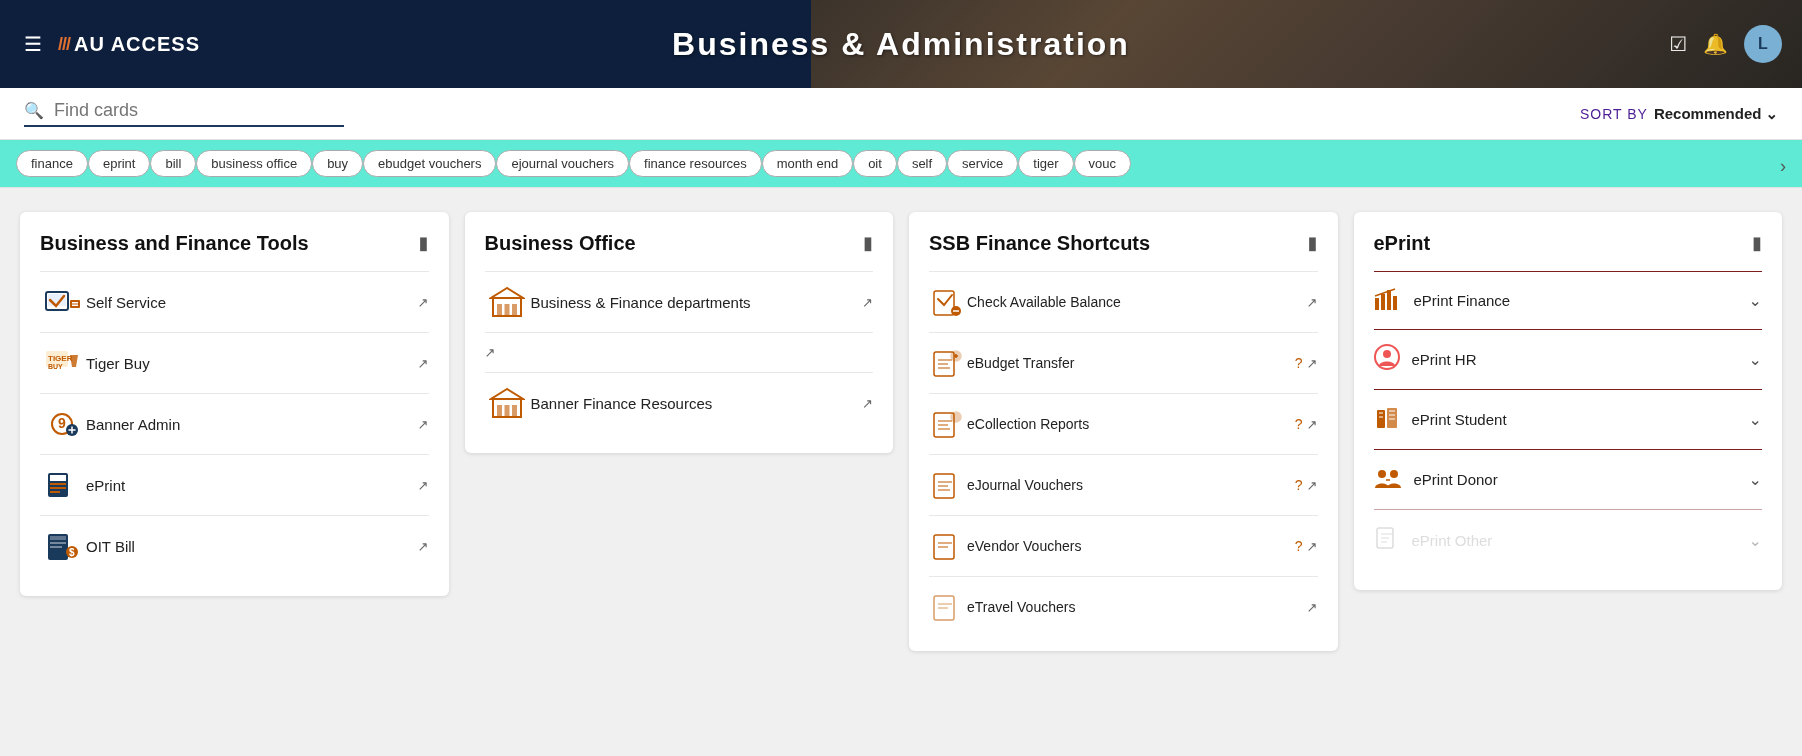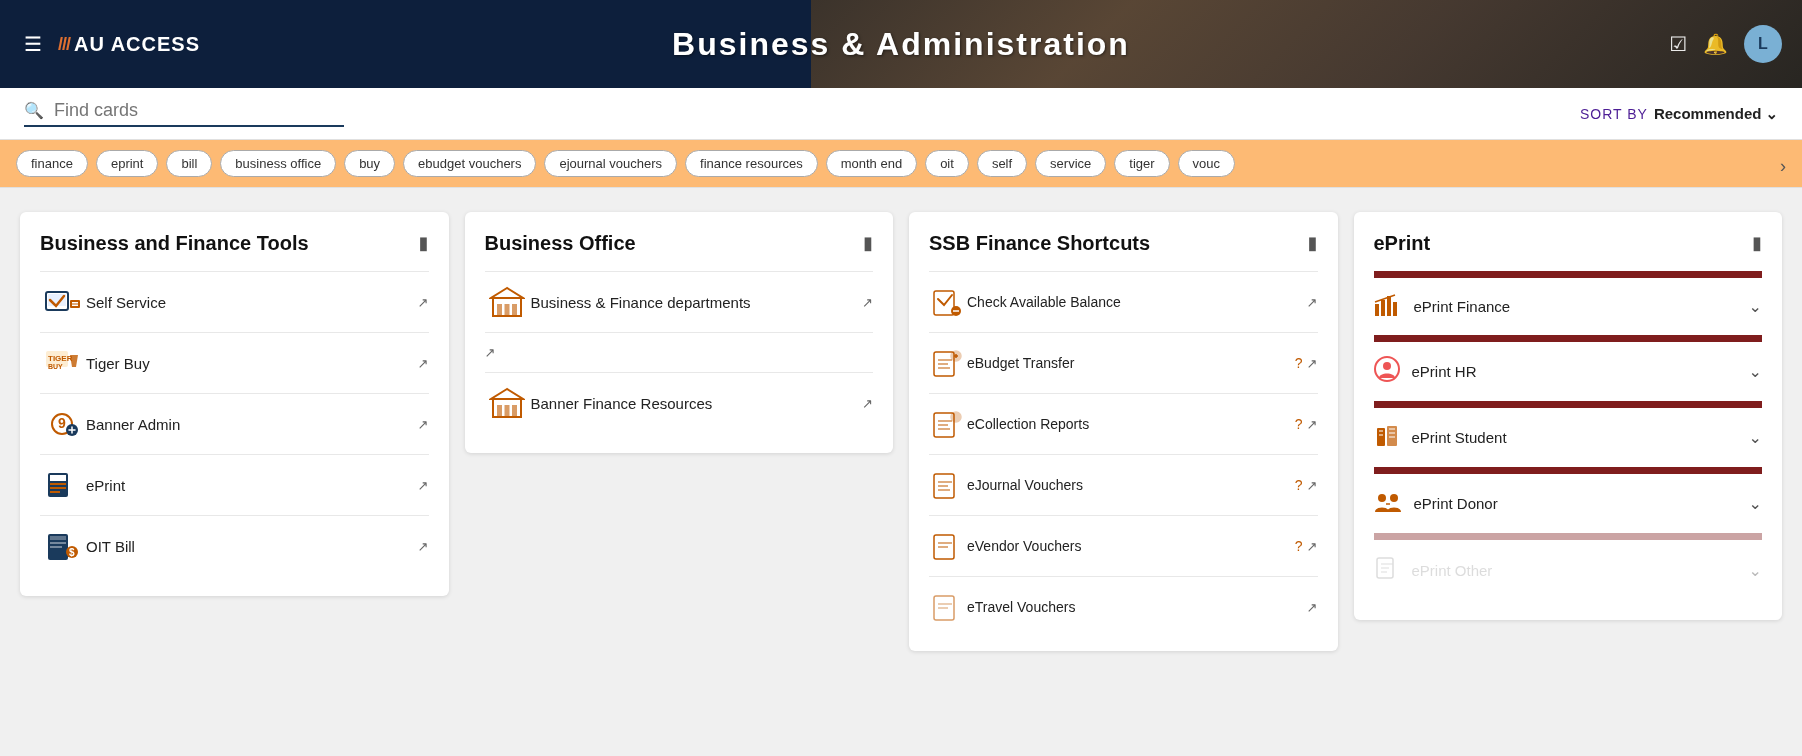--- a/index.html
+++ b/index.html
@@ -120,25 +120,24 @@
       align-items: center;
       gap: 6px;
       font-size: 14px;
       color: #444;
     }
     .sort-label { font-weight: 400; letter-spacing: 1px; color: #4c1d95; }
     .sort-value { font-size: 15px; color: #222; cursor: pointer; display: flex; align-items: center; gap: 4px; font-weight: bold; }
 
     
     .tag-row {
-      background: #fdba74;
+      background: #5eead4;
       padding: 10px 16px;
       display: flex;
       align-items: flex-end;
-      gap: 8px;
       border-bottom: 1px solid #e0e0e0;
       overflow: hidden;
     }
     .tag-pill {
       border: 1px solid #aaa;
       border-radius: 20px;
       padding: 5px 14px;
       font-size: 13px;
       color: #333;
       cursor: pointer;
@@ -214,21 +213,21 @@
       font-size: 13px;
       cursor: pointer;
     }
 
     
     .eprint-item {
       display: flex;
       align-items: center;
       justify-content: space-between;
       padding: 14px 0;
-      border-top: 7px solid #7f1d1d;
+      border-top: 1px solid #7f1d1d;
       cursor: pointer;
     }
     .eprint-item-left {
       display: flex;
       align-items: center;
       gap: 12px;
     }
     .eprint-icon { font-size: 22px; }
     .eprint-label { font-size: 15px; color: #222; }
     .chevron-icon { color: #555; font-size: 16px; }

